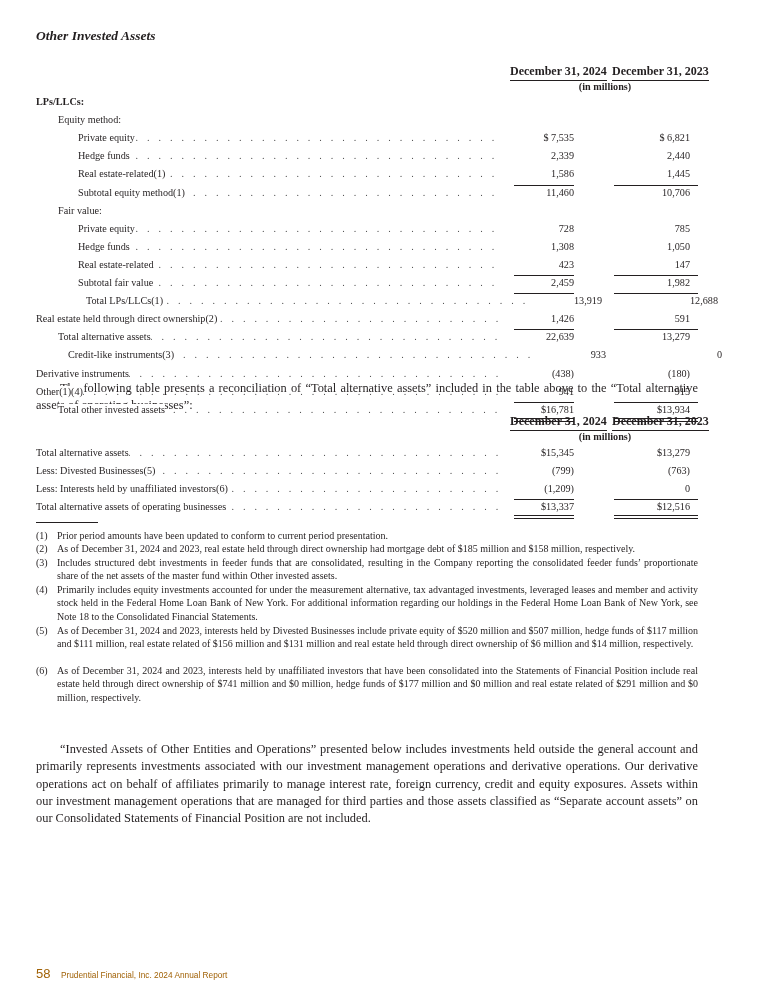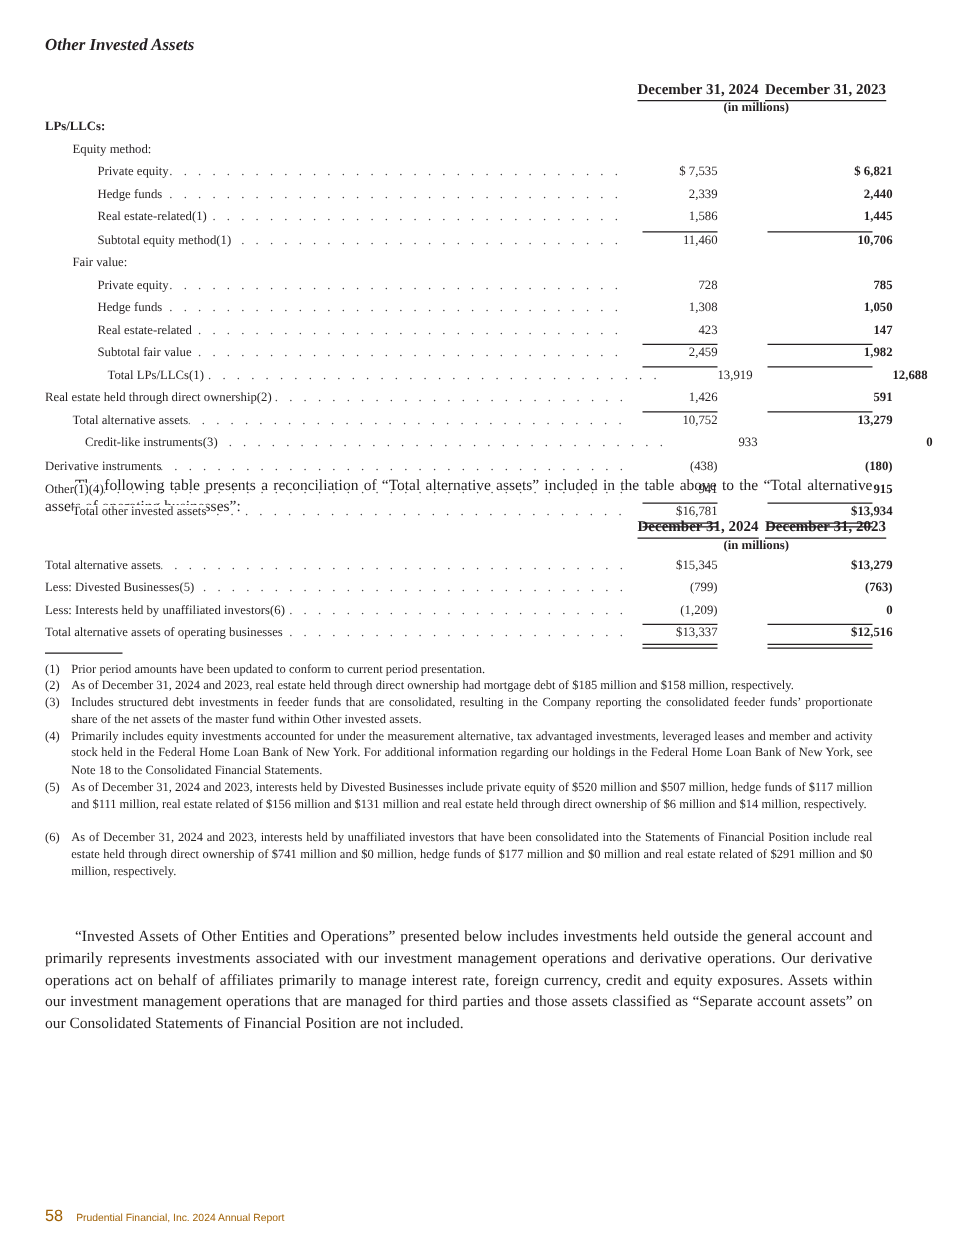--- a/index.html
+++ b/index.html
@@ -8,21 +8,21 @@
   .page { position: absolute; left: 0; top: 0; width: 768px; height: 1004px; }
   .h-section { position: absolute; left: 36px; font-style: italic; font-weight: bold; font-size: 13.5px; margin: 0; }
   .para { position: absolute; left: 36px; width: 662px; font-size: 12.4px; line-height: 17.3px; margin: 0; text-align: justify; text-indent: 24px; }
   .colhead { position: absolute; font-size: 12px; font-weight: bold; text-align: center; }
   .colhead .d { display: inline-block; border-bottom: 1.3px solid #231f20; padding-bottom: 1px; white-space: nowrap; }
   .unit { position: absolute; font-size: 10.2px; font-weight: bold; text-align: center; width: 190px; }
   .row { position: absolute; left: 0; width: 768px; height: 18px; font-size: 10.2px; }
   .lblwrap { position: absolute; top: 0; left: 0; width: 500px; height: 18px; overflow: hidden; }
   .val { position: absolute; top: 0; text-align: right; width: 84px; white-space: nowrap; }
   .v1 { left: 490px; }
-  .v2 { left: 630px; font-weight: bold; }
+  .v2 { left: 606px; }
   .ul { position: absolute; height: 0; border-top: 1px solid #231f20; }
   .dul { position: absolute; height: 2px; border-top: 1px solid #231f20; border-bottom: 1px solid #231f20; }
   .fn-rule { position: absolute; left: 36px; top: 522px; width: 62px; border-top: 1px solid #231f20; }
   .fn { position: absolute; left: 36px; width: 662px; font-size: 10px; line-height: 13.4px; }
   .fn .num { position: absolute; left: 0; top: 0; }
   .fn .txt { margin-left: 21px; display: block; text-align: justify; }
   .footer { position: absolute; left: 36px; top: 964px; font-family: "Liberation Sans", "DejaVu Sans", sans-serif; color: #a16207; white-space: nowrap; }
   .footer .pg { font-size: 13px; }
   .footer .rpt { font-size: 8.3px; margin-left: 6px; }
 </style>
@@ -100,21 +100,21 @@
         <span class="val v1">13,919</span>
         <span class="val v2">12,688</span>
       </div>
       <div class="row" style="top: 313.2px;">
         <div class="lblwrap" style="left: 36px; width: 464px;"><span class="t" style="position: relative; z-index: 1; background: rgb(255, 255, 255);">Real estate held through direct ownership(2)</span><span style="position: absolute; left: 0px; top: 0px; white-space: nowrap; letter-spacing: 3.2px; color: rgb(68, 68, 68); z-index: 0;"> . . . . . . . . . . . . . . . . . . . . . . . . . . . . . . . . . . . . . . . . . . . . . . . . . . . . . . . . . . . . . . . . . . . . . . . . . . . . . . . . . . . . . . . . . . . . . . . . . . . . . . . . . . . . . . . . . . . . . . . .</span></div>
         <span class="val v1">1,426</span>
         <span class="val v2">591</span>
       </div>
       <div class="row" style="top: 331.3px;">
         <div class="lblwrap" style="left: 58px; width: 442px;"><span class="t" style="position: relative; z-index: 1; background: rgb(255, 255, 255);">Total alternative assets</span><span style="position: absolute; left: 0px; top: 0px; white-space: nowrap; letter-spacing: 3.2px; color: rgb(68, 68, 68); z-index: 0;"> . . . . . . . . . . . . . . . . . . . . . . . . . . . . . . . . . . . . . . . . . . . . . . . . . . . . . . . . . . . . . . . . . . . . . . . . . . . . . . . . . . . . . . . . . . . . . . . . . . . . . . . . . . . . . . . . . . . . . . . .</span></div>
-        <span class="val v1">10,752</span>
+        <span class="val v1">22,639</span>
         <span class="val v2">13,279</span>
       </div>
       <div class="row" style="top: 349.4px; margin-left: 32px;">
         <div class="lblwrap" style="left: 36px; width: 464px;"><span class="t" style="position: relative; z-index: 1; background: rgb(255, 255, 255);">Credit-like instruments(3)</span><span style="position: absolute; left: 0px; top: 0px; white-space: nowrap; letter-spacing: 3.2px; color: rgb(68, 68, 68); z-index: 0;"> . . . . . . . . . . . . . . . . . . . . . . . . . . . . . . . . . . . . . . . . . . . . . . . . . . . . . . . . . . . . . . . . . . . . . . . . . . . . . . . . . . . . . . . . . . . . . . . . . . . . . . . . . . . . . . . . . . . . . . . .</span></div>
         <span class="val v1">933</span>
         <span class="val v2">0</span>
       </div>
       <div class="row" style="top: 367.5px;">
         <div class="lblwrap" style="left: 36px; width: 464px;"><span class="t" style="position: relative; z-index: 1; background: rgb(255, 255, 255);">Derivative instruments</span><span style="position: absolute; left: 0px; top: 0px; white-space: nowrap; letter-spacing: 3.2px; color: rgb(68, 68, 68); z-index: 0;"> . . . . . . . . . . . . . . . . . . . . . . . . . . . . . . . . . . . . . . . . . . . . . . . . . . . . . . . . . . . . . . . . . . . . . . . . . . . . . . . . . . . . . . . . . . . . . . . . . . . . . . . . . . . . . . . . . . . . . . . .</span></div>
         <span class="val v1">(438)</span>

